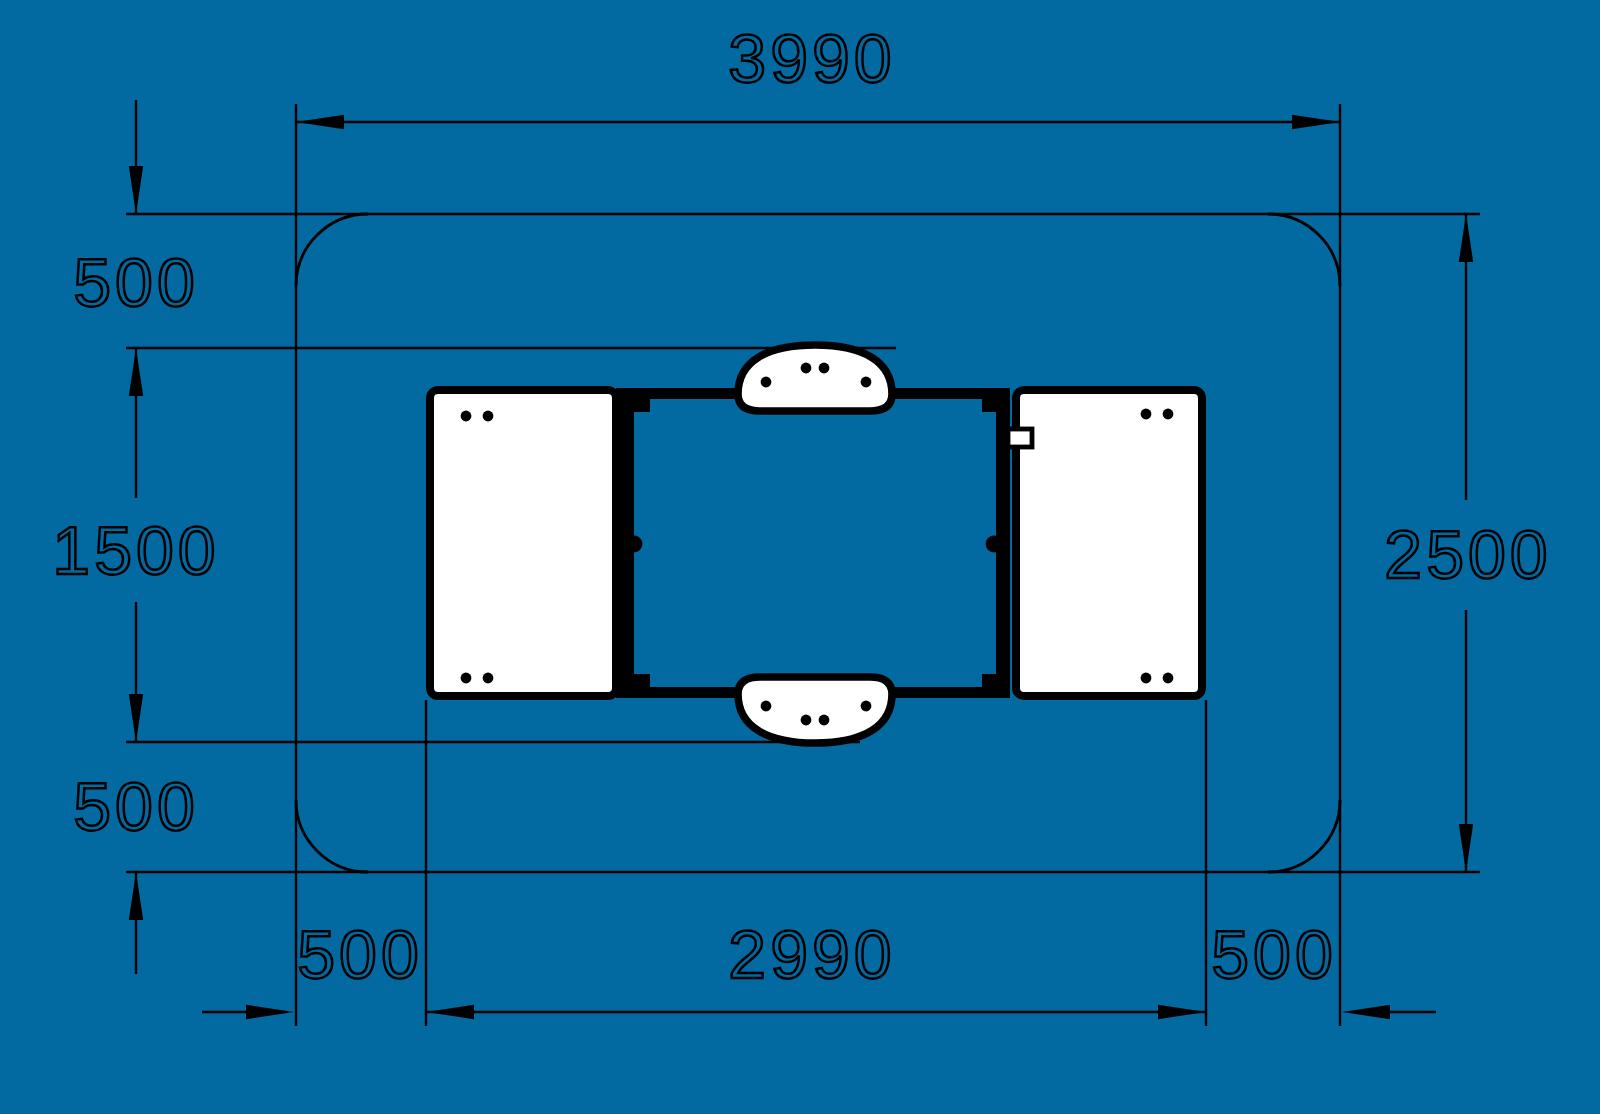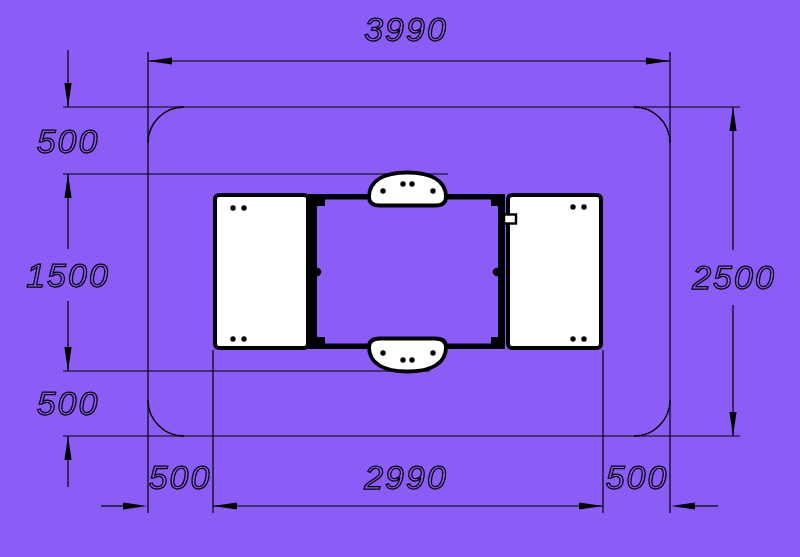--- a/index.html
+++ b/index.html
@@ -4,24 +4,23 @@
 <style>
   html, body {
     margin: 0;
     padding: 0;
     background: #ffffff;
   }
   #stage {
     position: relative;
     width: 800px;
     height: 557px;
-    background: #8b5cf6;
+    background: #0369a1;
     overflow: hidden;
     font-family: "Liberation Sans", sans-serif;
-    font-style: italic;
   }
   svg { position: absolute; inset: 0; }
 
   .thin  { stroke: #000000; stroke-width: 1.2; fill: none; }
   .arc   { stroke: #000000; stroke-width: 1.4; fill: none; }
   .arrow { fill: #000000; stroke: none; }
   .panel { fill: #ffffff; stroke: #000000; stroke-width: 4; }
   .bar   { fill: #000000; stroke: none; }
   .dome  { fill: #ffffff; stroke: #000000; stroke-width: 3.8; }
   .dot   { fill: #000000; stroke: none; }

